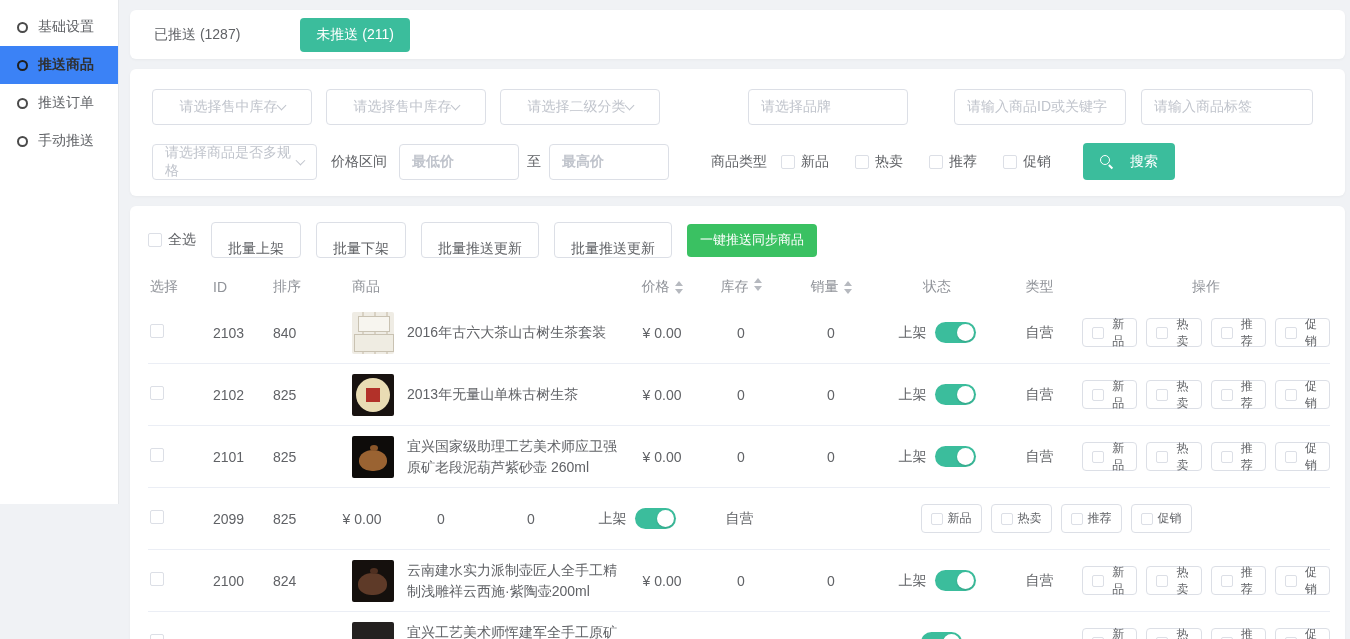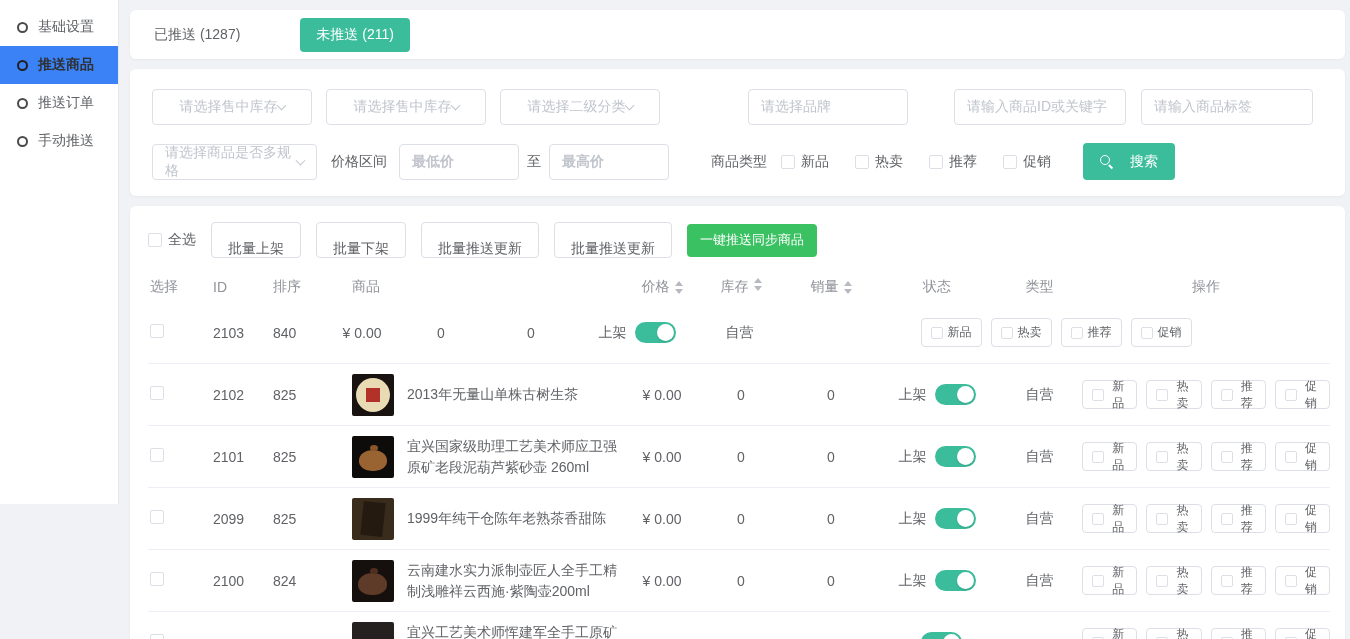--- a/index.html
+++ b/index.html
@@ -252,20 +252,24 @@
       <div class="c-actions">操作</div>
     </div>
 
     <div>
   <div class="t-row">
     <div class="c-select">
       <span class="checkbox"></span>
     </div>
     <div class="c-id">2103</div>
     <div class="c-sort">840</div>
+    <div class="c-prod">
+      <div class="pimg img-boxes"></div>
+      <div class="product-title">2016年古六大茶山古树生茶套装</div>
+    </div>
     <div class="c-price">¥ 0.00</div>
     <div class="c-stock">0</div>
     <div class="c-sales">0</div>
     <div class="c-status">
       <span>上架</span>
       <span class="toggle"></span>
     </div>
     <div class="c-type">自营</div>
     <div class="c-actions">
       <button class="tag-btn">
@@ -362,24 +366,20 @@
       </button>
     </div>
   </div>
 
   <div class="t-row">
     <div class="c-select">
       <span class="checkbox"></span>
     </div>
     <div class="c-id">2099</div>
     <div class="c-sort">825</div>
-    <div class="c-prod">
-      <div class="pimg img-brick"></div>
-      <div class="product-title">1999年纯干仓陈年老熟茶香甜陈</div>
-    </div>
     <div class="c-price">¥ 0.00</div>
     <div class="c-stock">0</div>
     <div class="c-sales">0</div>
     <div class="c-status">
       <span>上架</span>
       <span class="toggle"></span>
     </div>
     <div class="c-type">自营</div>
     <div class="c-actions">
       <button class="tag-btn">

